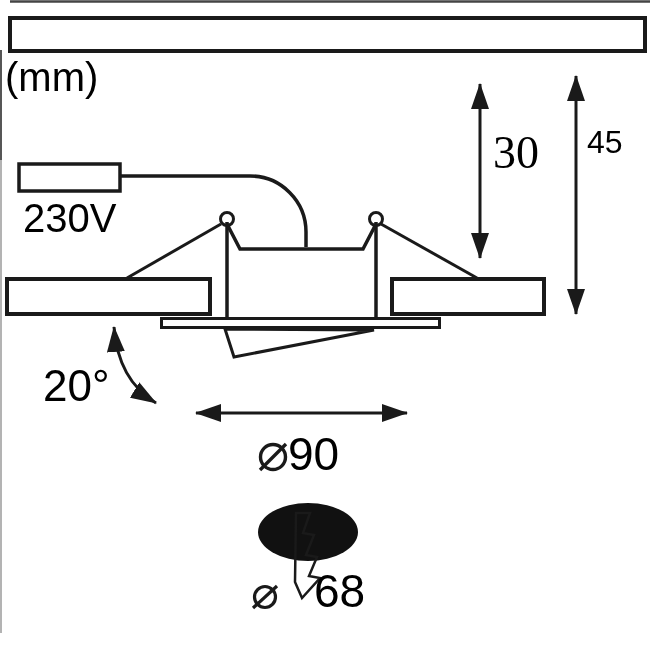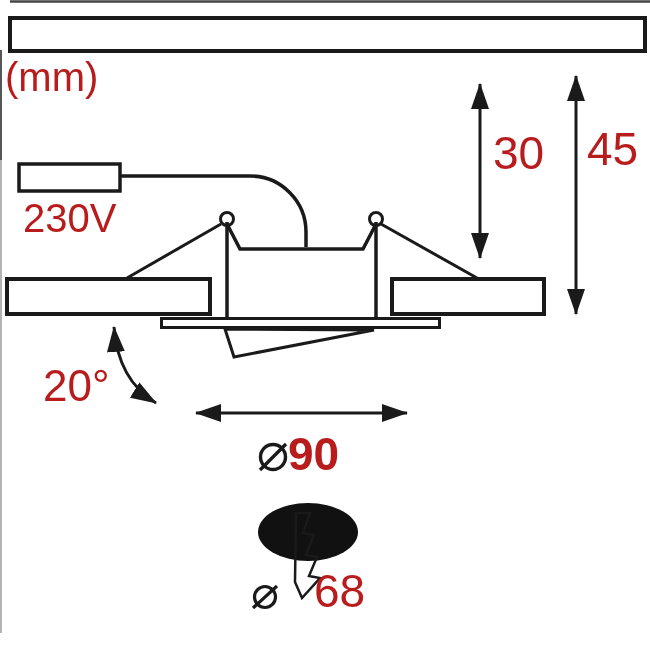--- a/index.html
+++ b/index.html
@@ -1,27 +1,27 @@
 <!DOCTYPE html>
 <html><head>
 <meta charset="utf-8">
 <style>
   html,body{margin:0;padding:0;background:#fff;}
   #stage{position:relative;width:650px;height:650px;background:#ffffff;overflow:hidden;
          font-family:"Liberation Sans", sans-serif;color:#1d1d1d;}
   #diagram-svg{position:absolute;left:0;top:0;}
   .ln{stroke:#1a1a1a;fill:none;}
-  .label{position:absolute;line-height:1;white-space:nowrap;color:#b91c1c;
+  .label{position:absolute;line-height:1;white-space:nowrap;color:#000000;
          font-family:"Liberation Sans","DejaVu Sans",sans-serif;}
   .lab-mm{left:5px;top:57px;font-size:40px;}
   .lab-230v{left:23px;top:198px;font-size:40px;}
-  .lab-30{left:493px;top:130px;font-size:46px;}
-  .lab-45{left:587px;top:126px;font-size:46px;}
+  .lab-30{left:493px;top:130px;font-size:46px;font-family:Liberation Serif, serif;}
+  .lab-45{left:587px;top:126px;font-size:32px;}
   .lab-tilt{left:43px;top:364px;font-size:44px;}
-  .lab-90{left:288px;top:431px;font-size:46px;font-weight:bold;}
+  .lab-90{left:288px;top:431px;font-size:46px;}
   .lab-68{left:314px;top:568px;font-size:46px;}
 </style>
 </head>
 <body>
 
 <div id="stage">
 
   <svg id="diagram-svg" width="650" height="650" viewBox="0 0 650 650">
     <defs>
       <marker id="ah" viewBox="0 0 26 18" refX="25" refY="9" markerWidth="26" markerHeight="18" markerUnits="userSpaceOnUse" orient="auto-start-reverse">

